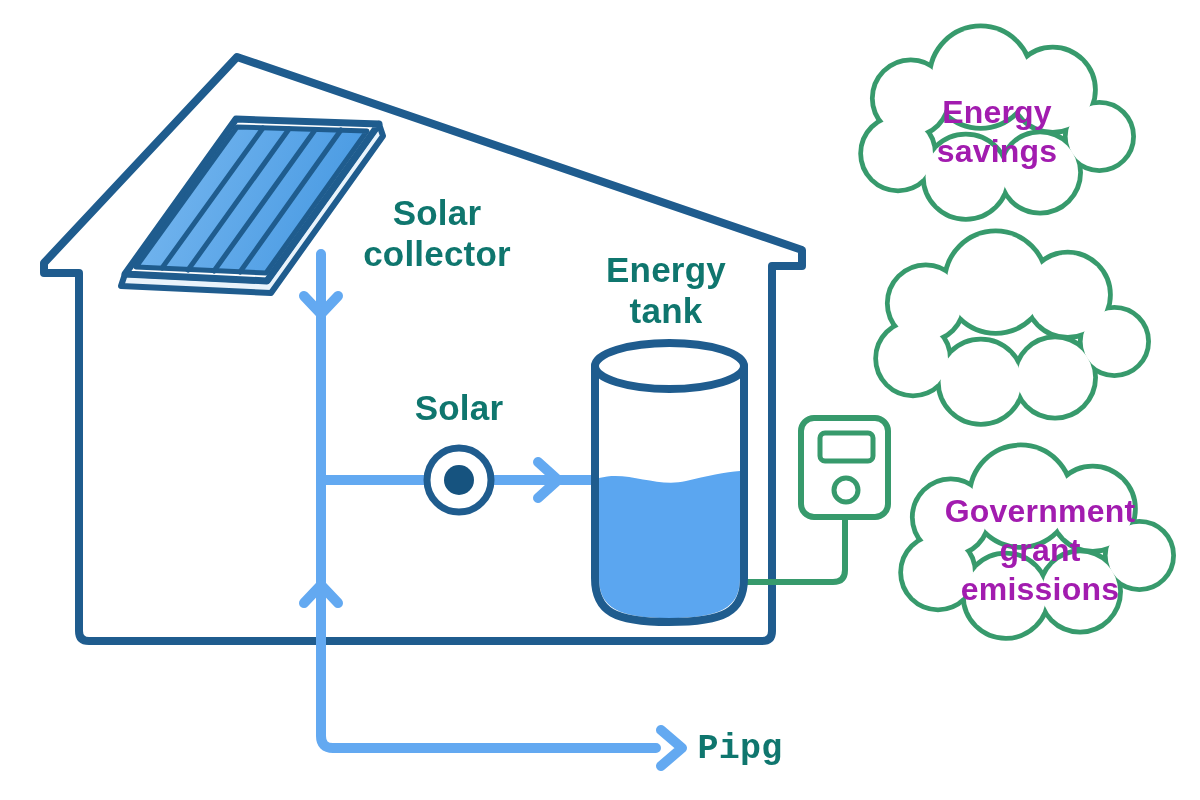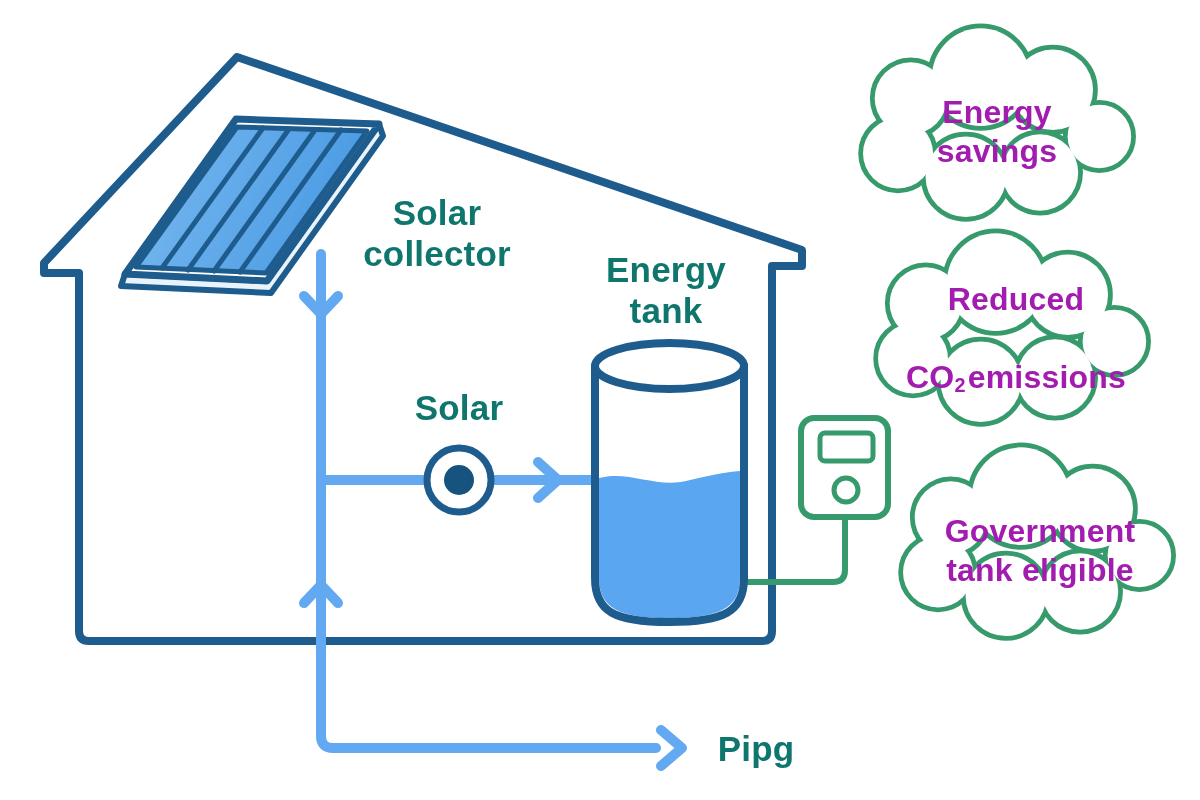--- a/index.html
+++ b/index.html
@@ -126,26 +126,22 @@
   </svg>
 
   <div class="lbl" style="left:437px; top:234px;">Solar
 collector</div>
 
   <div class="lbl" style="left:666px; top:291px;">Energy
 tank</div>
 
   <div class="lbl" style="left:459px; top:408px;">Solar</div>
 
-  <div class="lbl" style="left:756px; top:749px;">Pipg</div>
+  <div class="lbl" style="left:740px; top:749px;font-family:Liberation Mono, monospace;">Pipg</div>
 
   <div class="lbl cloud-lbl" style="left:997px; top:132px;">Energy
 savings</div>
 
-  <div class="lbl cloud-lbl" style="left:1016px; top:339px;">
-    <div>Reduced</div>
-    <div><span>CO</span><span class="sub2">2</span><span>emissions</span></div>
-  </div>
 
   <div class="lbl cloud-lbl" style="left:1040px; top:551px;">Government
-tank eligible</div>
+grant emissions</div>
 
 </div>
 
 </body></html>

